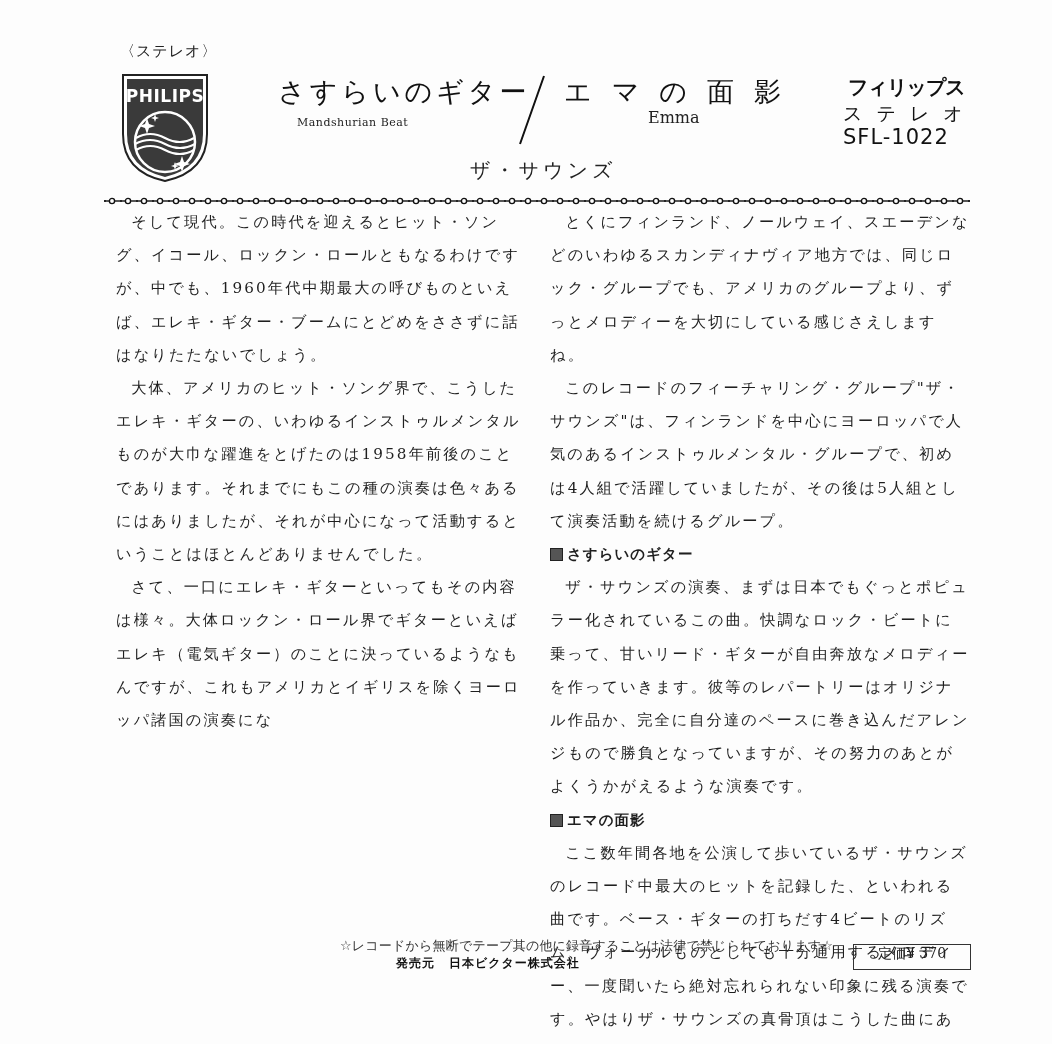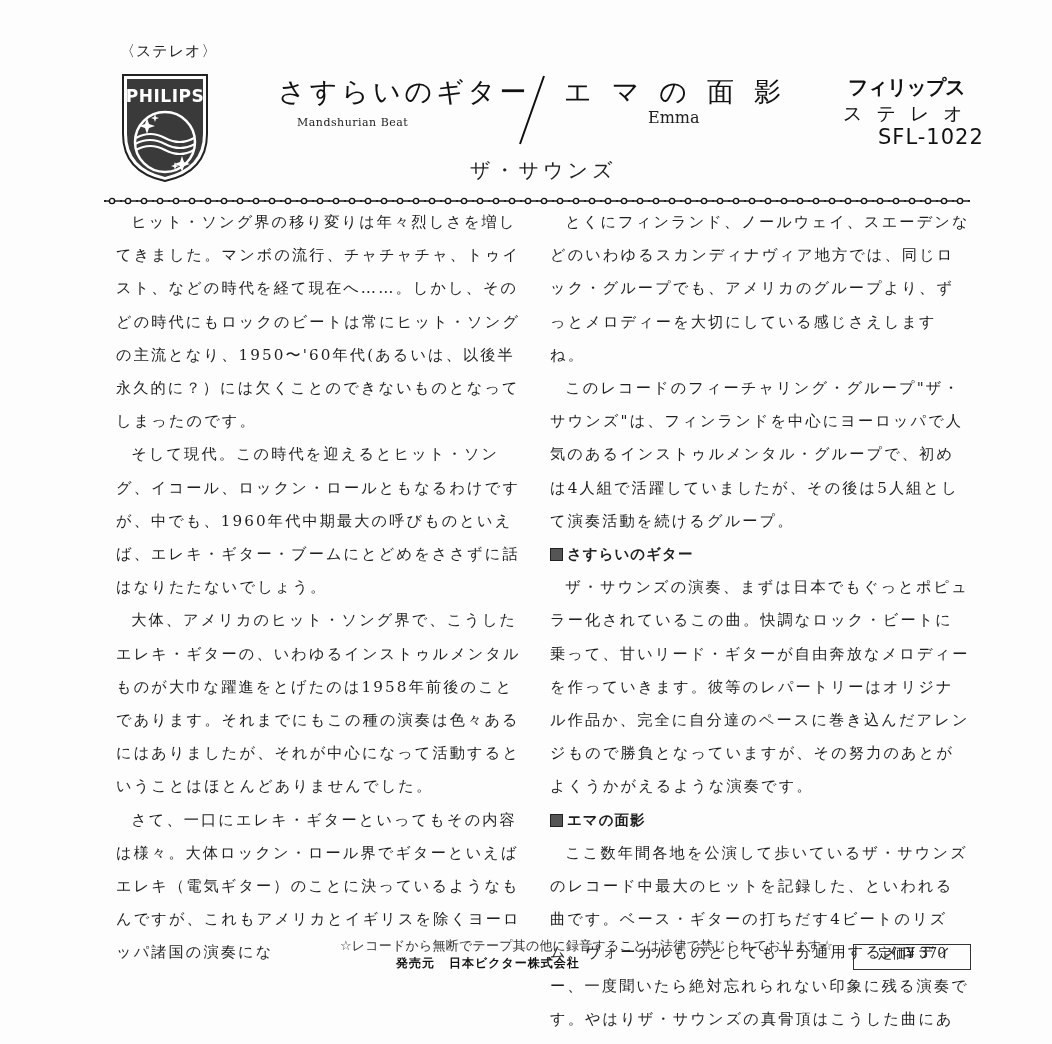--- a/index.html
+++ b/index.html
@@ -17,21 +17,21 @@
     
     .title-jp-a { left: 278px; top: 74px; font-size: 27px; font-family: "DejaVu Sans", sans-serif; letter-spacing: 4px; color: #111; }
     .title-en-a { left: 297px; top: 116px; font-size: 11px; font-family: "DejaVu Serif", serif; letter-spacing: 0.5px; color: #222; }
     .slash { left: 512px; top: 72px; width: 40px; height: 80px; }
     .title-jp-b { left: 564px; top: 74px; font-size: 27px; font-family: "DejaVu Sans", sans-serif; letter-spacing: 20px; color: #111; }
     .title-en-b { left: 648px; top: 108px; font-size: 16px; color: #222; }
     .artist { left: 470px; top: 157px; font-size: 20px; font-family: Liberation Serif, serif; letter-spacing: 4px; color: #222; }
 
     .label-brand { left: 848px; top: 74px; font-size: 20px; font-weight: bold; font-family: "DejaVu Sans", sans-serif; color: #111; letter-spacing: -1px; }
     .label-record { left: 843px; top: 101px; font-size: 19px; font-family: "DejaVu Sans", sans-serif; letter-spacing: 14px; color: #111; }
-    .label-cat { left: 843px; top: 125px; font-size: 21px; font-family: "DejaVu Sans", sans-serif; letter-spacing: 1px; color: #111; margin-left: 35px; }
+    .label-cat { left: 843px; top: 125px; font-size: 21px; font-family: "DejaVu Sans", sans-serif; letter-spacing: 1px; color: #111; }
 
     
     .divider { left: 104px; top: 190px; width: 866px; height: 8px; }
 
     
     .col { top: 206px; width: 412px; font-size: 15.2px; line-height: 33.2px; letter-spacing: 2.1px; color: #1f1f1f; font-family: "DejaVu Serif", serif; }
     .col-left { left: 116px; }
     .col-right { left: 550px; width: 420px; }
     .col p { margin: 0; text-indent: 1em; }
     .col p.noindent { text-indent: 0; }
@@ -88,21 +88,20 @@
         <line x1="0" y1="4" x2="16" y2="4" stroke="#111" stroke-width="1.4"></line>
         <circle cx="8" cy="4" r="2.6" fill="#fff" stroke="#111" stroke-width="1.4"></circle>
         <circle cx="1" cy="4" r="1" fill="#111"></circle>
       </pattern>
     </defs>
     <rect x="0" y="0" width="866" height="8" fill="url(#beads)"></rect>
   </svg>
 </div>
 
 <div class="abs col col-left">
-  <p>ヒット・ソング界の移り変りは年々烈しさを増してきました。マンボの流行、チャチャチャ、トゥイスト、などの時代を経て現在へ……。しかし、そのどの時代にもロックのビートは常にヒット・ソングの主流となり、1950〜'60年代(あるいは、以後半永久的に？）には欠くことのできないものとなってしまったのです。</p>
   <p>そして現代。この時代を迎えるとヒット・ソング、イコール、ロックン・ロールともなるわけですが、中でも、1960年代中期最大の呼びものといえば、エレキ・ギター・ブームにとどめをささずに話はなりたたないでしょう。</p>
   <p>大体、アメリカのヒット・ソング界で、こうしたエレキ・ギターの、いわゆるインストゥルメンタルものが大巾な躍進をとげたのは1958年前後のことであります。それまでにもこの種の演奏は色々あるにはありましたが、それが中心になって活動するということはほとんどありませんでした。</p>
   <p>さて、一口にエレキ・ギターといってもその内容は様々。大体ロックン・ロール界でギターといえばエレキ（電気ギター）のことに決っているようなもんですが、これもアメリカとイギリスを除くヨーロッパ諸国の演奏にな</p>
 </div>
 
 <div class="abs col col-right">
   <p>とくにフィンランド、ノールウェイ、スエーデンなどのいわゆるスカンディナヴィア地方では、同じロック・グループでも、アメリカのグループより、ずっとメロディーを大切にしている感じさえしますね。</p>
   <p>このレコードのフィーチャリング・グループ"ザ・サウンズ"は、フィンランドを中心にヨーロッパで人気のあるインストゥルメンタル・グループで、初めは4人組で活躍していましたが、その後は5人組として演奏活動を続けるグループ。</p>
   <div class="section-head">
     <span class="square"></span>

